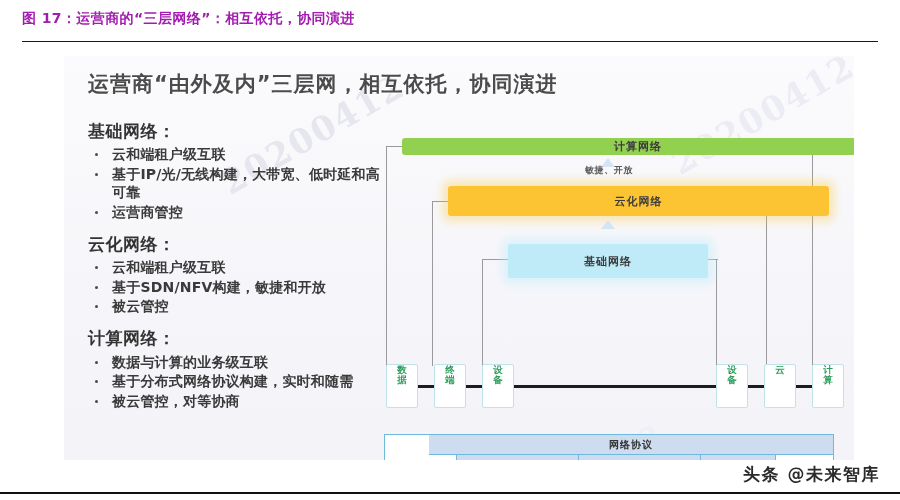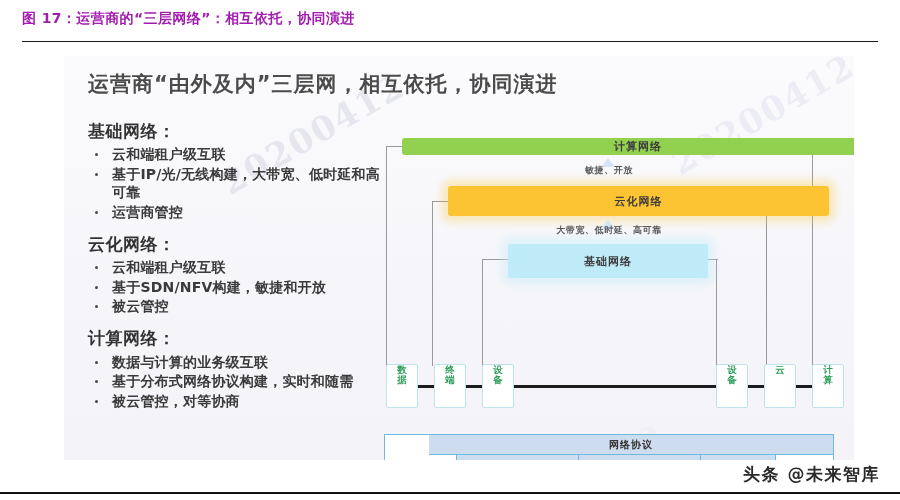--- a/index.html
+++ b/index.html
@@ -203,21 +203,20 @@
     <div class="vline" style="left:332px;top:123px;height:107px;"></div>
     <div class="hline" style="left:306px;top:123px;width:28px;"></div>
 
     <div class="layerbox" id="layer-compute">计算网络</div>
     <div class="layerbox" id="layer-cloud">云化网络</div>
     <div class="layerbox" id="layer-base">基础网络</div>
 
     <div class="up-arrow" id="arr-1"></div>
     <div class="midlabel" id="lbl-agile">敏捷、开放</div>
     <div class="up-arrow" id="arr-2"></div>
-    <div class="midlabel" id="lbl-bw">大带宽、低时延、高可靠</div>
 
     <div class="hlink" style="left:32px;width:18px;"></div>
     <div class="hlink" style="left:80px;width:18px;"></div>
     <div class="hlink" style="left:128px;width:204px;"></div>
     <div class="hlink" style="left:362px;width:18px;"></div>
     <div class="hlink" style="left:410px;width:18px;"></div>
 
     <div class="node" style="left:2px;">
         <span>数据</span>
       </div>

